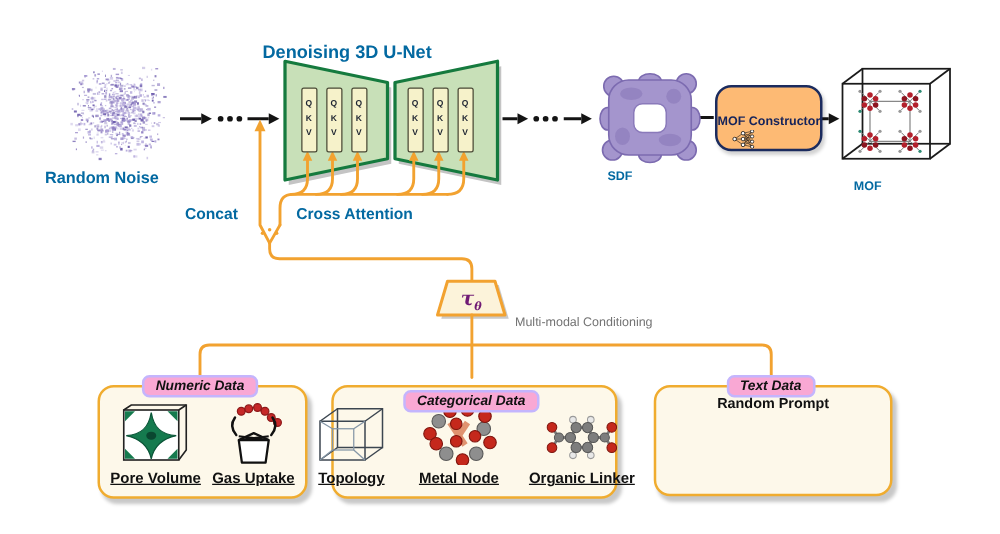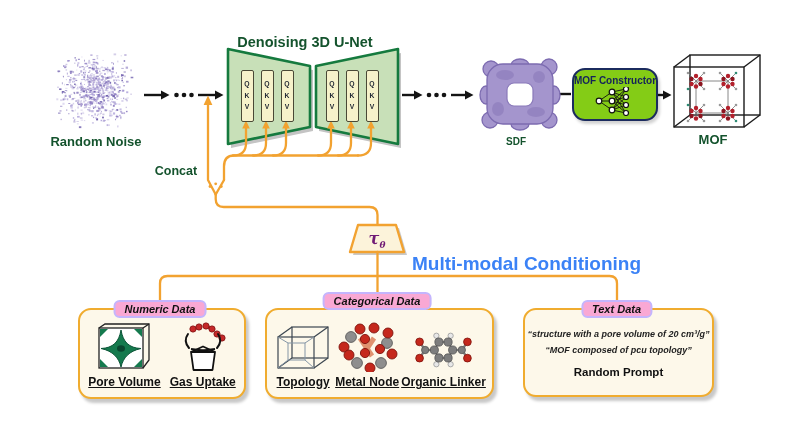--- a/index.html
+++ b/index.html
@@ -1,38 +1,38 @@
 <!DOCTYPE html>
 <html><head>
 <meta charset="utf-8">
 <style>
   html,body{margin:0;padding:0;background:#fff;}
   .canvas{position:relative;width:800px;height:427px;background:#ffffff;overflow:hidden;
           font-family:"Liberation Sans",sans-serif;color:#111;}
   .abs{position:absolute;}
   svg{display:block;}
   #scene{position:absolute;left:0;top:0;z-index:1;}
-  .lbl{position:absolute;z-index:3;font-weight:bold;text-align:center;color:#14532d;}
+  .lbl{position:absolute;z-index:3;font-weight:bold;text-align:left;color:#0369a1;}
   .qkv{position:absolute;z-index:2;width:11px;height:50px;background:#F6F2CA;border:1.2px solid #4a4936;
        border-radius:2px;display:flex;flex-direction:column;align-items:center;justify-content:center;
        gap:4.5px;font-size:6.8px;font-weight:bold;color:#1c2330;line-height:1;}
   .databox{position:absolute;z-index:2;background:#FDF8EA;border:2.5px solid #F0AC2F;border-radius:13px;
        box-shadow:3px 4px 3px rgba(0,0,0,0.22);}
   .tab{position:absolute;z-index:4;transform:translateX(-50%);background:#f9a8d4;border:2px solid #c4b5fd;
        border-radius:6px;padding:1px 9px;font-size:11px;font-weight:bold;white-space:nowrap;color:#111;font-style:italic;}
   .items{display:flex;justify-content:center;align-items:flex-end;height:100%;box-sizing:border-box;
        padding:16px 4px 8px 4px;}
   .item{display:flex;flex-direction:column;align-items:center;justify-content:flex-end;text-decoration:underline;}
   .item .cap{font-size:12px;font-weight:bold;margin-top:3px;white-space:nowrap;}
   .tau{position:absolute;z-index:3;font-family:"DejaVu Serif",serif;font-style:italic;font-weight:bold;
        font-size:16px;color:#701a75;text-align:center;}
   .tau sub{font-size:9px;}
-  .mmc{position:absolute;z-index:3;font-weight:bold;font-size:19px;color:#3b82f6;white-space:nowrap;}
-  .constructor{position:absolute;z-index:2;background:#84cc16;border:2.5px solid #1B2B5E;border-radius:13px;
-       display:flex;flex-direction:column;align-items:center;padding-top:5px;box-sizing:border-box;
+  .mmc{position:absolute;z-index:3;font-weight:normal;font-size:10px;color:#737373;white-space:nowrap;}
+  .constructor{position:absolute;z-index:2;background:#fdba74;border:2.5px solid #1B2B5E;border-radius:13px;
+       display:flex;flex-direction:column;align-items:flex-start;padding-top:22px;box-sizing:border-box;
        box-shadow:2px 3px 3px rgba(0,0,0,0.18);}
   .constructor .t{font-size:10px;font-weight:bold;color:#15235A;white-space:nowrap;}
   .quotes{font-size:9px;font-weight:bold;font-style:italic;color:#222;text-align:center;line-height:1.75;
        margin-top:17px;}
   .prompt{font-size:11.5px;font-weight:bold;text-align:center;margin-top:7px;}
 </style>
 </head>
 <body>
 
 <div class="canvas">
@@ -824,20 +824,21 @@
       <span>K</span>
       <span>V</span>
   </div>
   <div class="qkv" style="left:365.5px;top:70px;">
     <span>Q</span>
       <span>K</span>
       <span>V</span>
   </div>
 
   <div class="lbl" style="left:148px;top:164px;width:56px;font-size:12.5px;">Concat</div>
+  <div class="lbl" style="left:237px;top:164px;width:135px;font-size:12.5px;">Cross Attention</div>
 
   <div class="abs" style="left:477px;top:56px;z-index:2;">
     <svg width="86" height="76" viewBox="0 0 86 76">
       <g stroke="#7C6BB0" stroke-width="1.3" fill="#A495CD">
         <circle cx="14" cy="13" r="8"></circle>
           <circle cx="72" cy="11" r="8"></circle>
           <circle cx="13" cy="64" r="8"></circle>
           <circle cx="72" cy="64" r="8"></circle>
         <ellipse cx="43" cy="9" rx="9" ry="6"></ellipse>
           <ellipse cx="43" cy="68" rx="9" ry="6"></ellipse>
@@ -958,21 +959,21 @@
             <circle cx="-4.5" cy="3" r="2.2" fill="#B3202C"></circle>
             <circle cx="-4.5" cy="-2" r="2.2" fill="#8c1520"></circle>
           <circle cx="-8" cy="-8" r="1.3" fill="#999"></circle>
             <circle cx="8" cy="-8" r="1.3" fill="#999"></circle>
             <circle cx="8" cy="8" r="1.3" fill="#2e8b74"></circle>
             <circle cx="-8" cy="8" r="1.3" fill="#999"></circle>
         </g>
       </g>
     </svg>
   </div>
-  <div class="lbl" style="left:683px;top:132px;width:60px;font-size:13px;">MOF</div>
+  <div class="lbl" style="left:683px;top:144px;width:60px;font-size:10px;">MOF</div>
 
   <div class="tau" style="left:357px;top:229px;width:40px;">
     <span>τ</span><sub>θ</sub>
   </div>
   <div class="mmc" style="left:412px;top:253px;">Multi-modal Conditioning</div>
 
   <div class="databox" style="left:78px;top:308px;width:164px;height:87px;">
     <div class="items">
       <div class="item" style="margin-right:9px;">
         <svg width="58" height="50" viewBox="0 0 56 50">
@@ -1016,21 +1017,21 @@
             <line x1="39" y1="27" x2="15" y2="30"></line>
           </g>
         </svg>
         <span class="cap">Gas Uptake</span>
       </div>
     </div>
   </div>
   <div class="tab" style="left:160px;top:300px;">Numeric Data</div>
 
   <div class="databox" style="left:265px;top:308px;width:225px;height:87px;">
-    <div class="items" style="gap:2px;">
+    <div class="items" style="gap:24px;">
       <div class="item">
         <svg width="60" height="48" viewBox="0 0 60 48">
           <g stroke="#3c4650" stroke-width="1.2" fill="none">
             <rect x="5" y="13" width="36" height="31"></rect>
             <rect x="19" y="3" width="36" height="31"></rect>
             <line x1="5" y1="13" x2="19" y2="3"></line>
               <line x1="41" y1="13" x2="55" y2="3"></line>
             <line x1="5" y1="44" x2="19" y2="34"></line>
               <line x1="41" y1="44" x2="55" y2="34"></line>
           </g>
@@ -1109,24 +1110,20 @@
             <circle cx="4.5" cy="13" r="3.8"></circle>
               <circle cx="4.5" cy="29" r="3.8"></circle>
             <circle cx="51.5" cy="13" r="3.8"></circle>
               <circle cx="51.5" cy="29" r="3.8"></circle>
           </g>
         </svg>
         <span class="cap">Organic Linker</span>
       </div>
     </div>
   </div>
-  <div class="tab" style="left:377px;top:292px;">Categorical Data</div>
+  <div class="tab" style="left:377px;top:312px;">Categorical Data</div>
 
   <div class="databox" style="left:523px;top:308px;width:187px;height:85px;">
-    <div class="quotes">
-      <div>“structure with a pore volume of 20 cm³/g”</div>
-      <div>“MOF composed of pcu topology”</div>
-    </div>
     <div class="prompt">Random Prompt</div>
   </div>
   <div class="tab" style="left:616.5px;top:300px;">Text Data</div>
 
 </div>
 
 </body></html>

